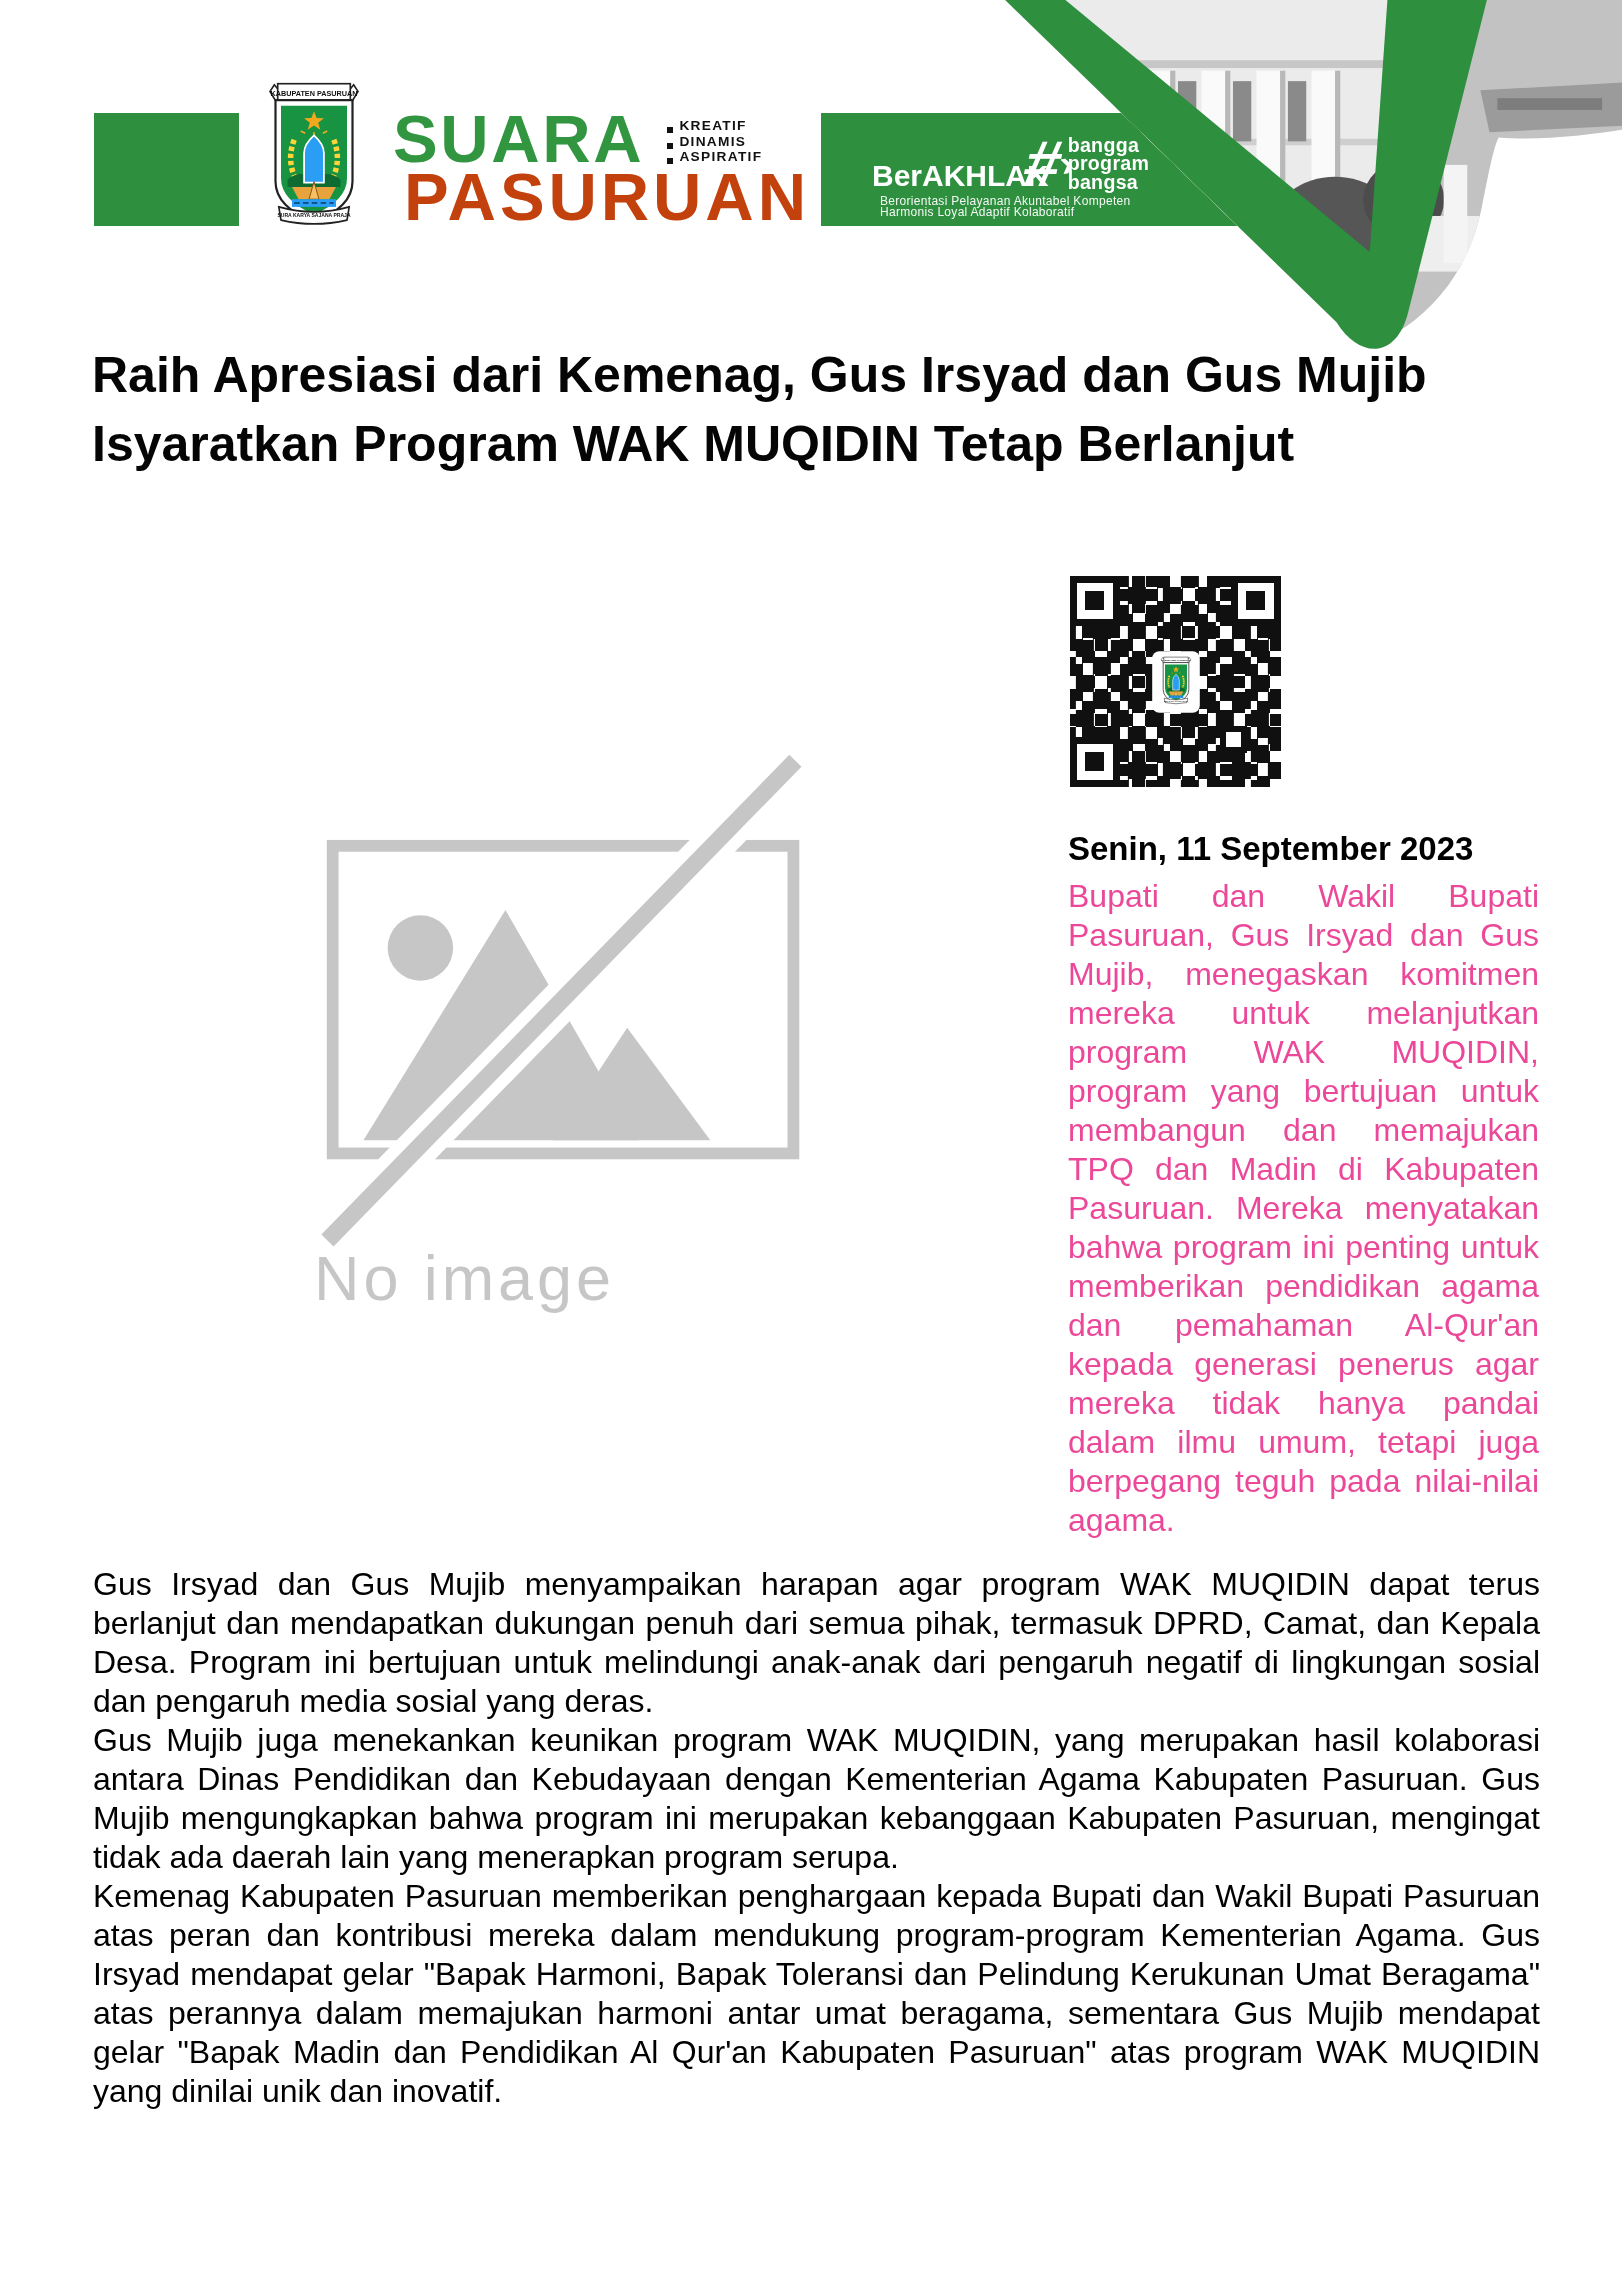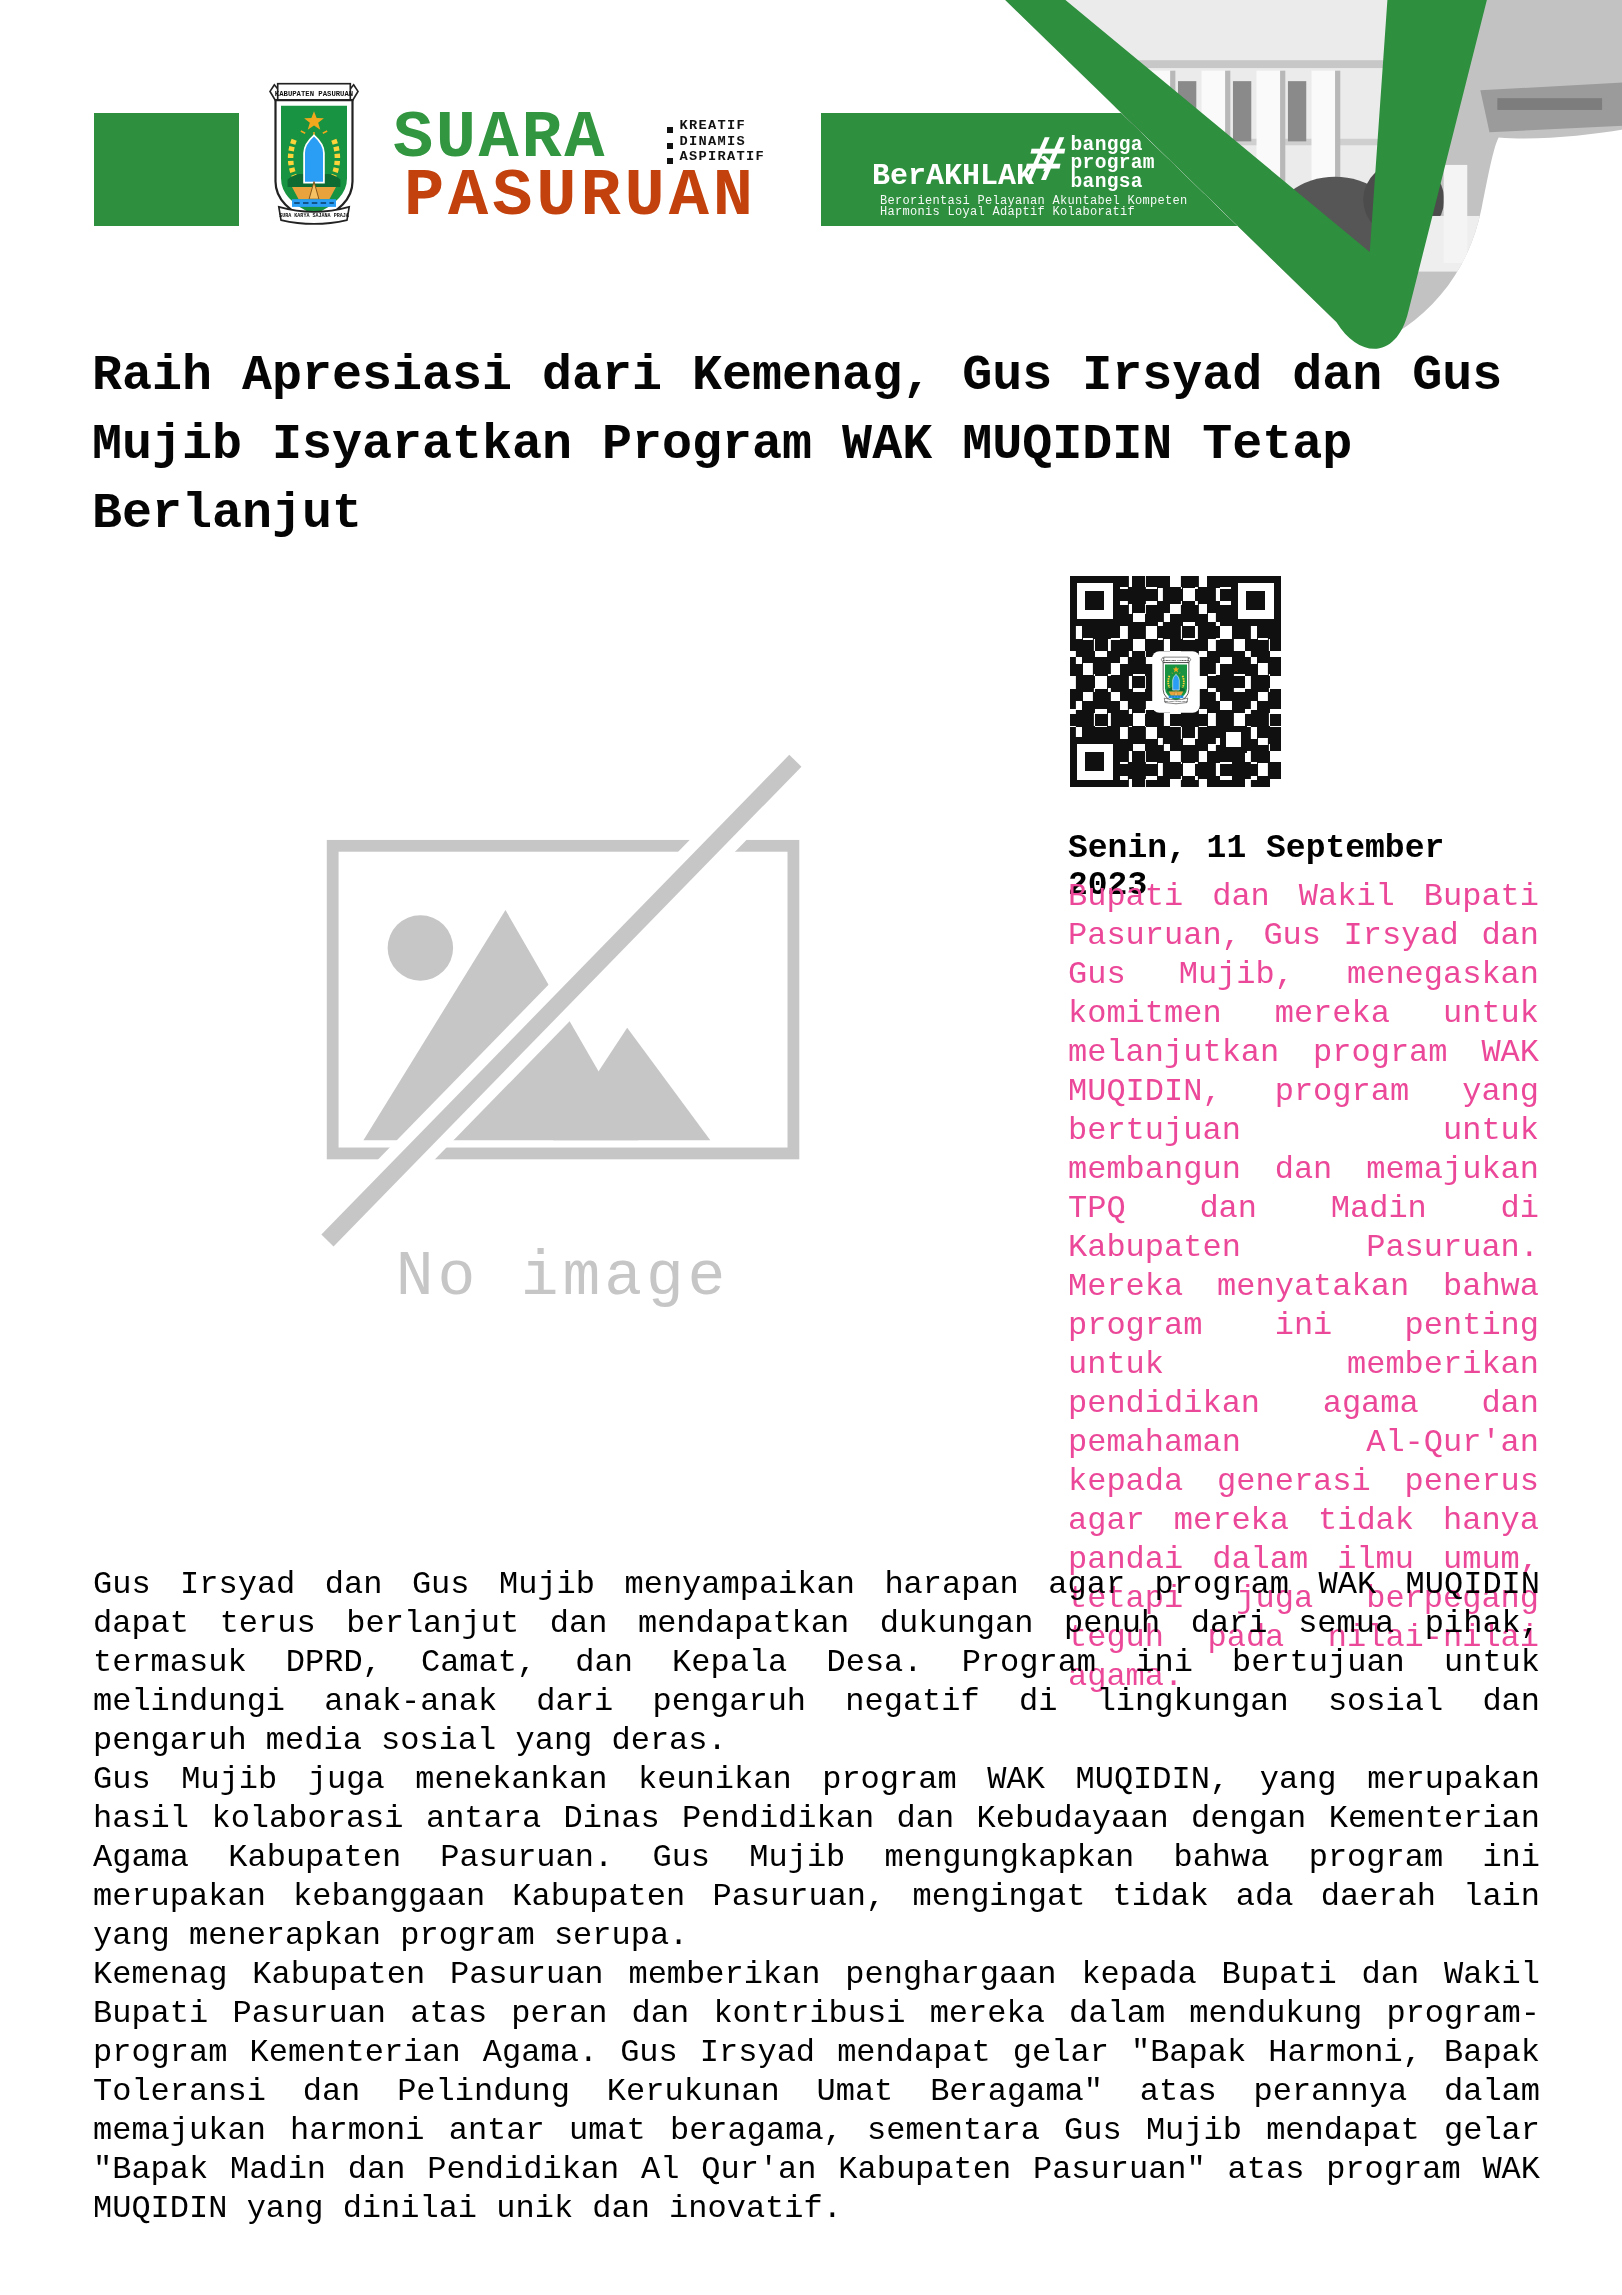--- a/index.html
+++ b/index.html
@@ -1,19 +1,19 @@
 <!DOCTYPE html>
 <html style="font-size:10.5px"><head>
 <meta charset="utf-8">
 <style>
   * { margin:0; padding:0; box-sizing:border-box; }
   html,body { width:1623px; height:2295px; background:#ffffff; overflow:hidden;
               font-family:"Liberation Sans", sans-serif; }
   .abs { position:absolute; }
-  #page { position:relative; width:1504px; height:2295px; background:#fff;font-family:Liberation Mono, monospace; }
+  #page { position:relative; width:1504px; height:2295px; background:#fff; }
 
   
   #green-block { left:94px; top:113px; width:145px; height:113px; background:#2e8f3e; }
   #crest-header { left:259px; top:76px; width:110px; height:165px; }
   #logo-suara   { left:393px; top:107px; font-size:67px; line-height:63px; font-weight:bold;
                   color:#31963f; letter-spacing:2.6px; }
   #logo-pasuruan{ left:404px; top:165px; font-size:67px; line-height:63px; font-weight:bold;
                   color:#c2410c; letter-spacing:3.9px; }
   #tagline { left:667px; top:118px; }
   .tag-item { display:flex; align-items:flex-end; height:15px; margin-bottom:0.7px; }
@@ -52,21 +52,21 @@
   #finder-tl { left:0; top:0; } #finder-tr { right:0; top:0; } #finder-bl { left:0; bottom:0; }
   #align-sq { position:absolute; right:34px; bottom:34px; width:27.5px; height:27.5px; border:6.5px solid #101010; background:#fff; }
   #qr-logo { position:absolute; left:50%; top:50%; width:41px; height:55px; transform:translate(-50%,-50%);
              background:#fff; border-radius:3.9px; box-shadow:0 0 0 3.3px #fff; }
 
   #date { left:1068px; top:830px; font-size:33px; font-weight:bold; color:#000; }
   #lead-col { left:1068px; top:877px; width:471px; font-size:32px; line-height:39px; color:#ec4899;
               text-align:justify; }
 
   #no-image-svg { left:262px; top:707px; width:589px; height:563px; }
-  #no-image-label { left:314px; top:1242px; width:497px; text-align:center; font-size:63px;
+  #no-image-label { left:314px; top:1242px; width:497px; text-align:left; font-size:63px;
                     color:#c6c6c6; letter-spacing:3.9px; }
 
   #body-block { left:93px; top:1565px; width:1447px; font-size:32px; line-height:39px; color:#000;
                 text-align:justify; }
 </style>
 </head>
 <body>
 
 <div id="page">
 

